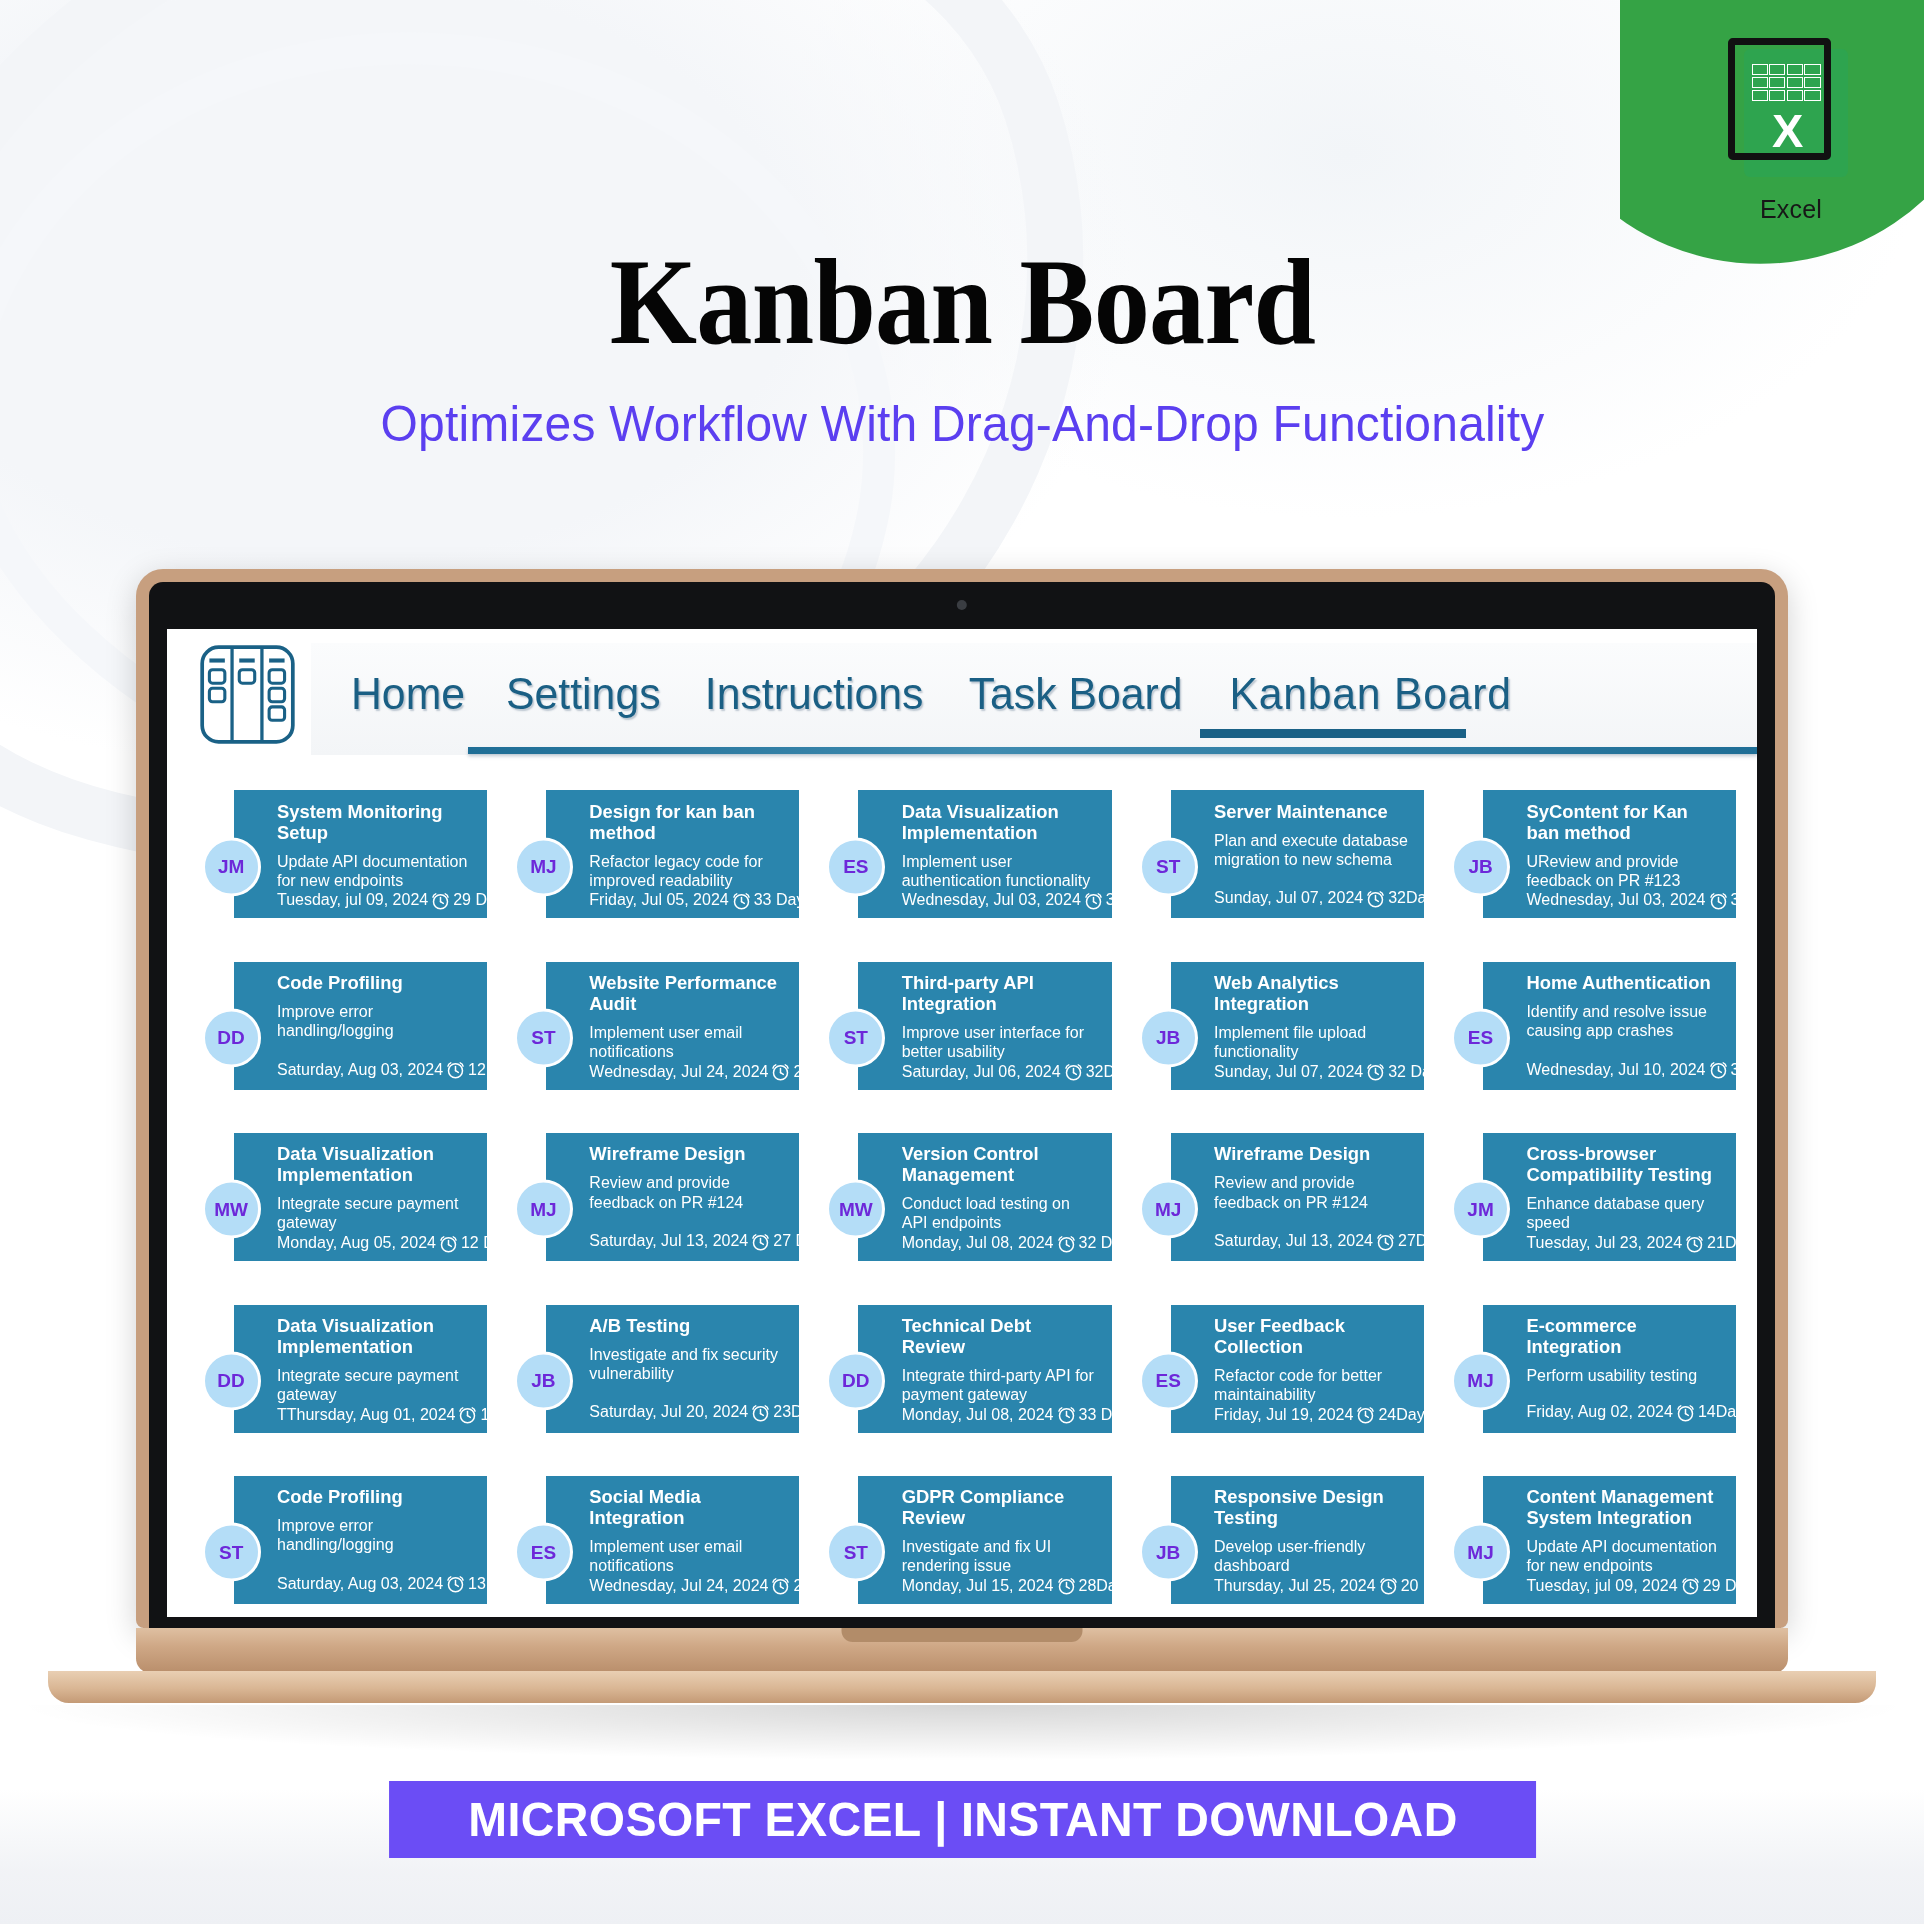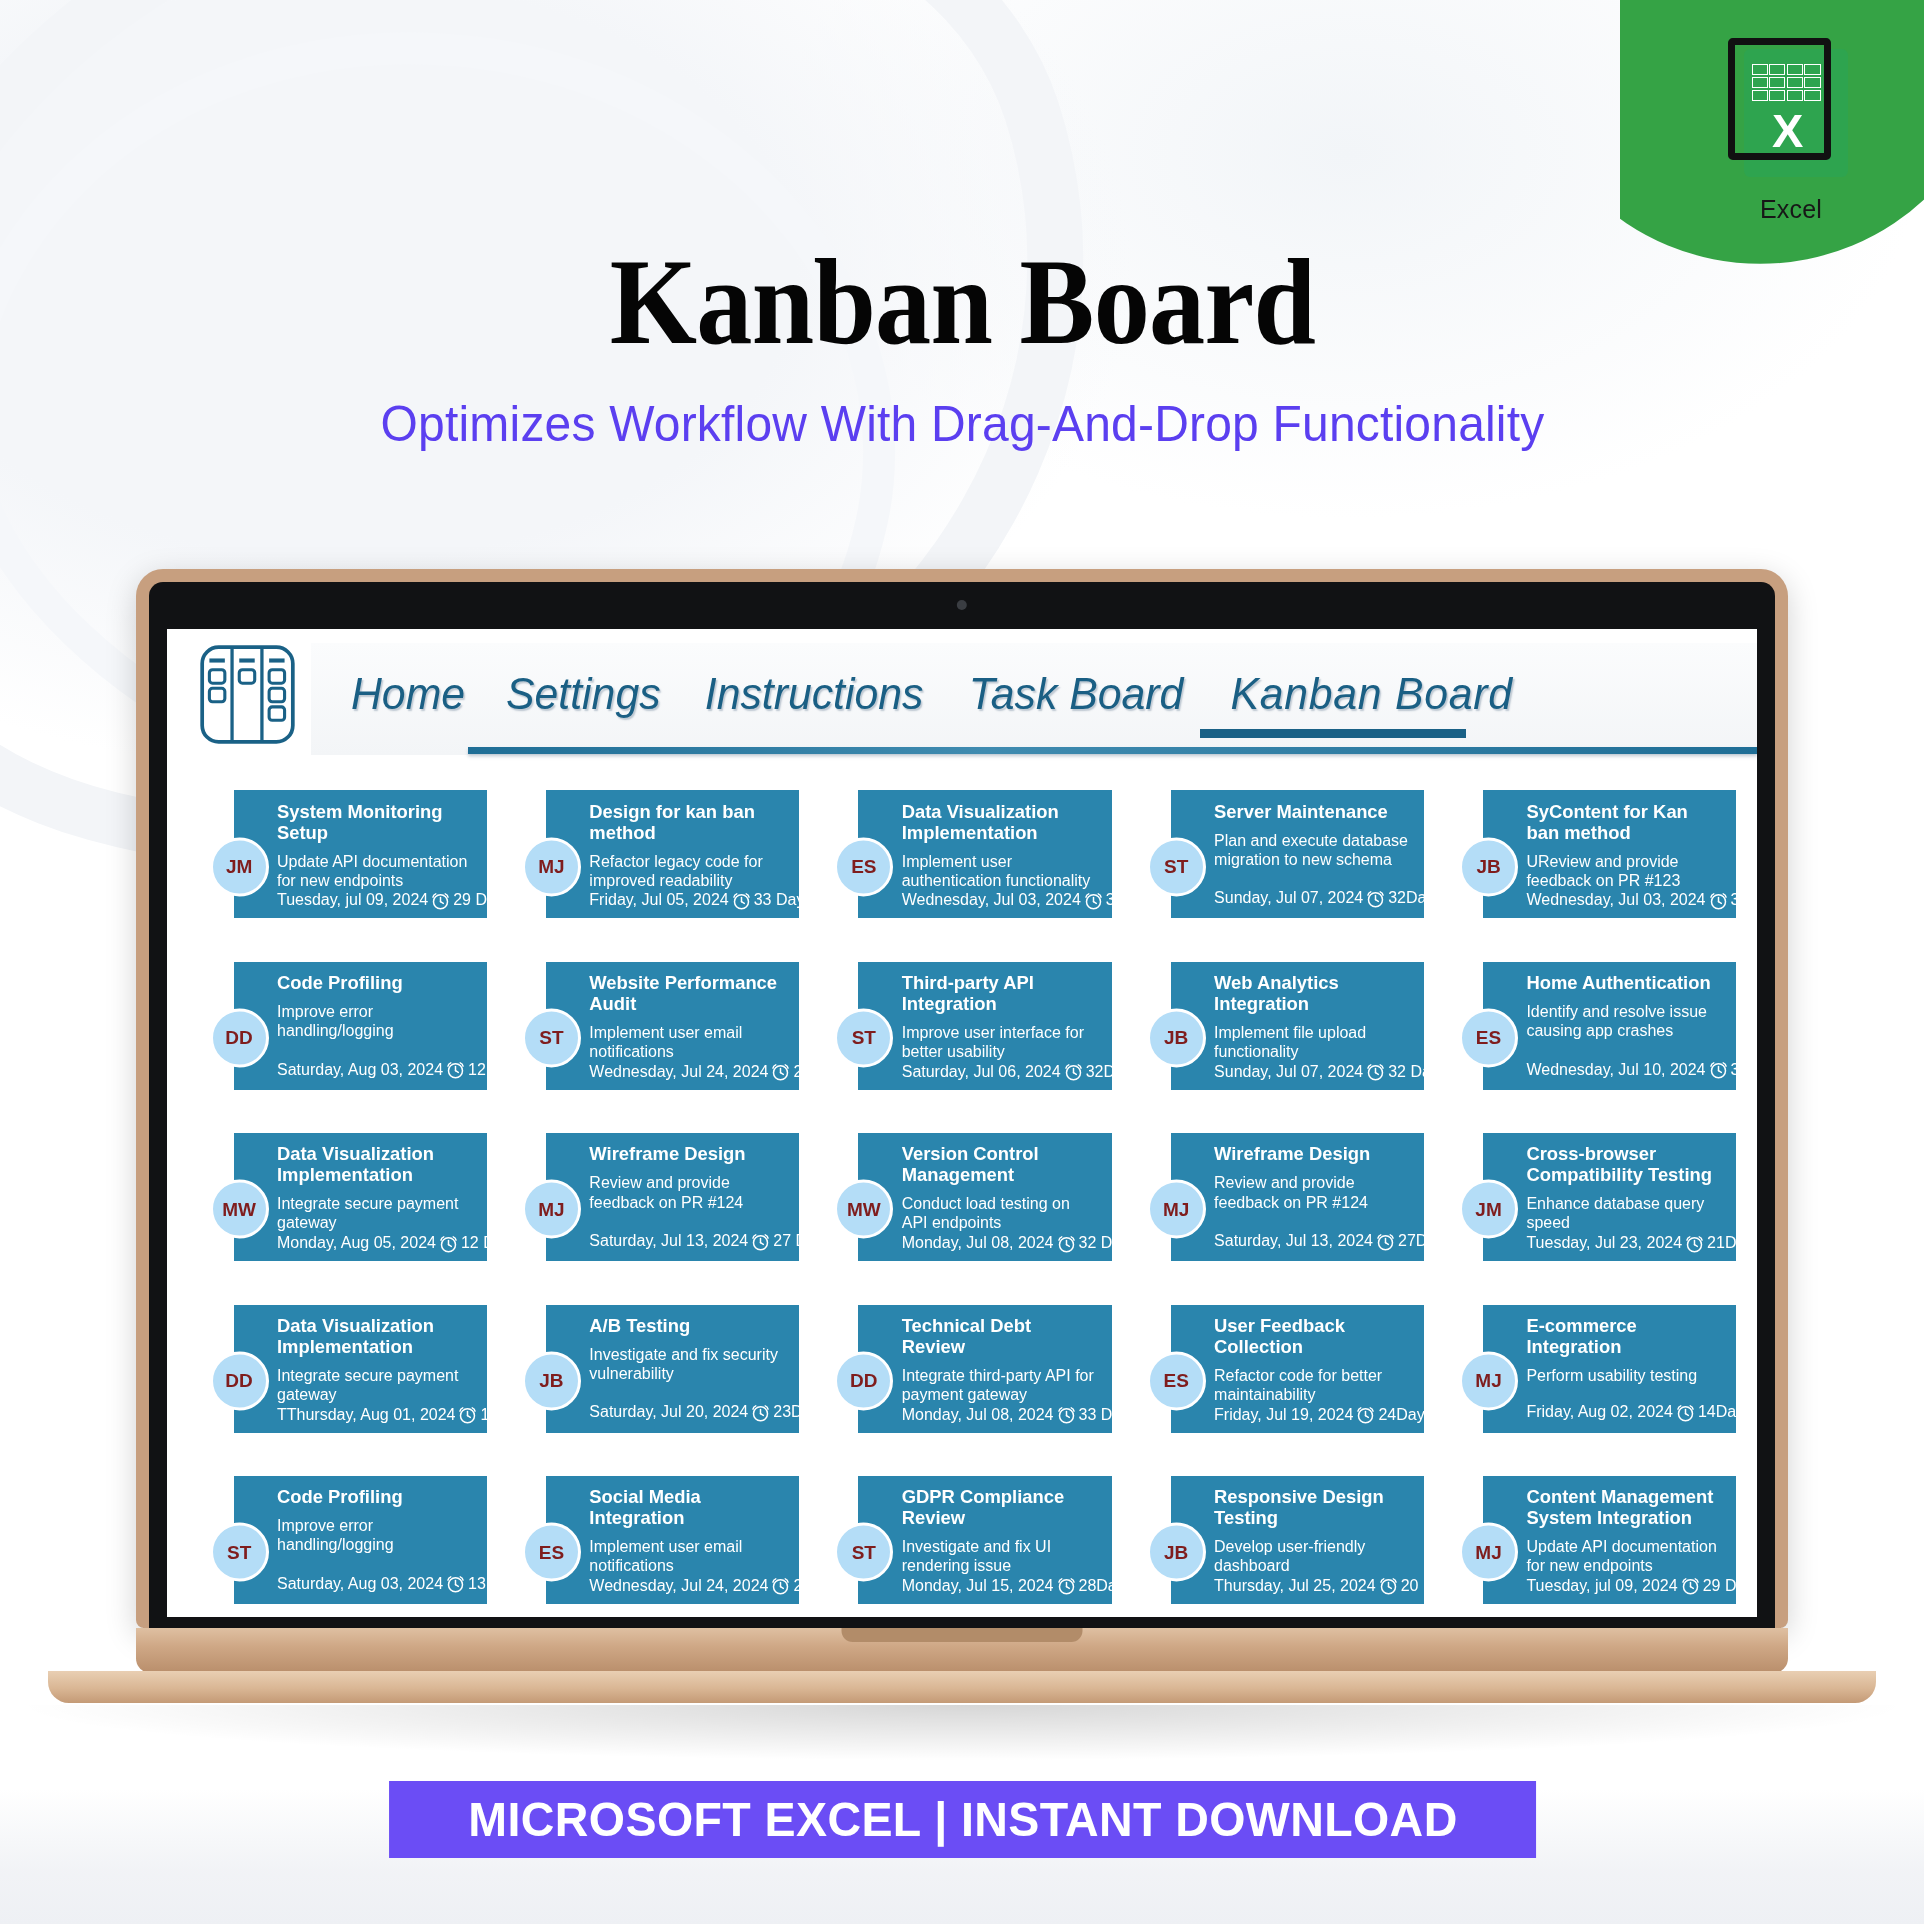--- a/index.html
+++ b/index.html
@@ -144,21 +144,21 @@
   }
   #nav-logo { width:103px; height:103px; flex:0 0 auto; margin-right:6.4px; }
 
   #nav-links-wrap {
     flex:1; position:relative; height:112px;
     background:linear-gradient(#fbfcfd,#f3f5f7);
     margin-left:6.4px;
   }
   #nav-links {
     display:flex; align-items:center; gap:34px;
-    padding:11.2px 0 0 37px; height:90px;font-style:italic;
+    padding:11.2px 0 0 37px; height:90px;
   }
   .nav-link {
     font-size:45px; color:#1a5f84; font-weight:400;
     font-family:"Liberation Sans", sans-serif;
     text-shadow:1.6px 2.4px 1.6px rgba(120,140,160,.45);
     white-space:nowrap; cursor:pointer;
     transform:scaleX(.95);
   }
   .nav-link.active { letter-spacing:0.8px; }
   #nav-underline-active{
@@ -198,25 +198,25 @@
   }
   .card-meta {
     display:flex; align-items:center; gap:2px;
     font-size:16px; padding-left:6.4px; white-space:nowrap;
   }
   .card-date { flex:0 0 auto; }
   .clock-icon { flex:0 0 auto; width:21px; height:21px; display:block; }
   .card-days { flex:0 0 auto; }
   .card-pct { flex:0 0 auto; margin-left:auto; }
   .avatar {
-    position:absolute; left:8px; top:50%; transform:translateY(-50%);
+    position:absolute; left:0; top:50%; transform:translateY(-50%);
     width:59px; height:59px; border-radius:50%;
     background:#b4ddf7; border:3.2px solid #fff;
     display:flex; align-items:center; justify-content:center;
-    font-size:19px; font-weight:bold; color:#7f1d1d; z-index:2;
+    font-size:19px; font-weight:bold; color:#6d28d9; z-index:2;
   }
 
   
   #footer-banner {
     position:absolute; left:50%; transform:translateX(-50%);
     bottom:67px;
     background:#6b4df5;
     padding:11px 64px;
     z-index:6;
   }

